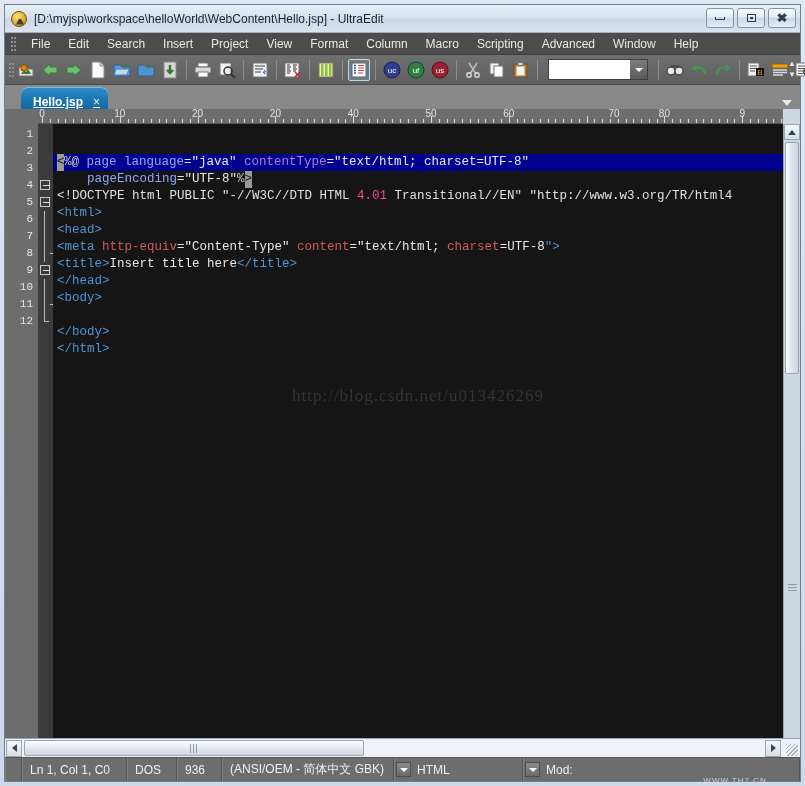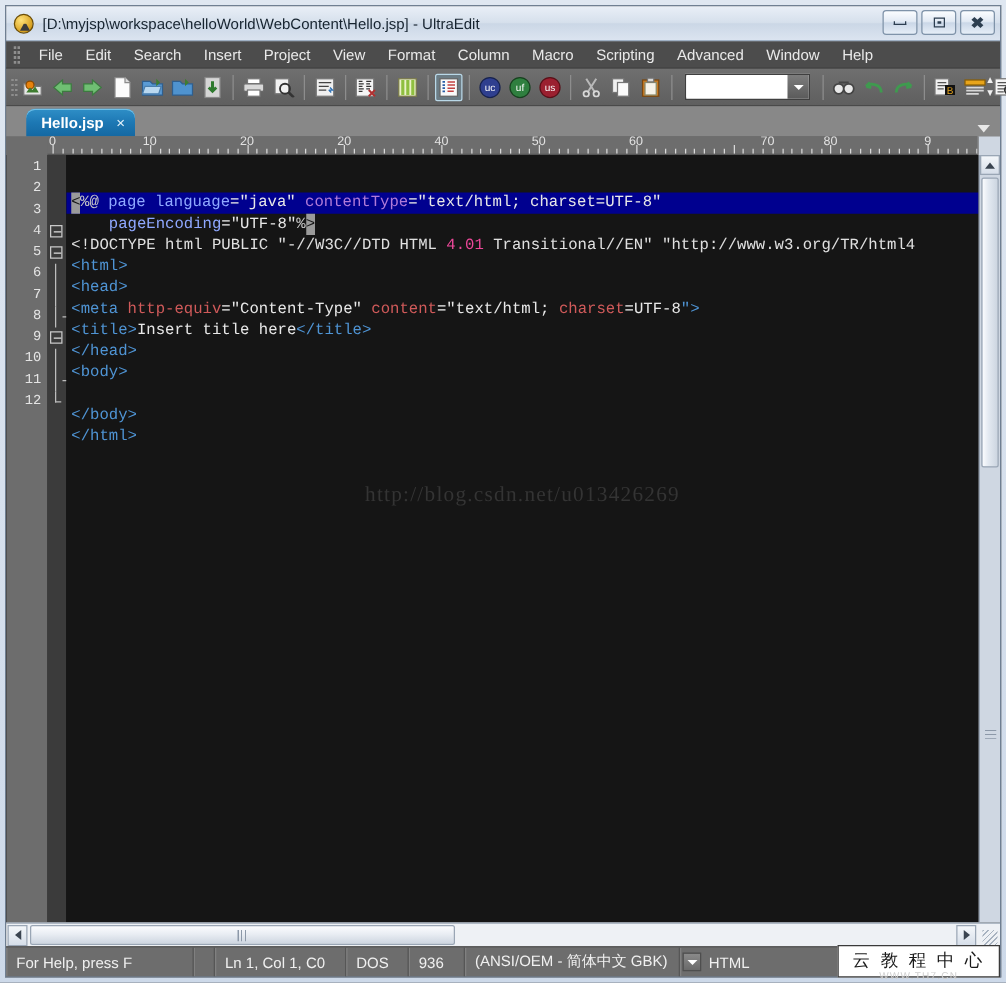--- a/index.html
+++ b/index.html
@@ -143,24 +143,25 @@
     background: #888888;
     display: flex; align-items: flex-end;
     padding-left: 16px;
     flex: none;
     position: relative;
   }
   .tab {
     height: 22px;
     background: linear-gradient(180deg,#2f8fc7 0%,#1d78b4 50%,#1468a2 100%);
     border-radius: 7px 7px 0 0;
-    display: flex; align-items: center;
+    display: flex; align-items: flex-end;
     padding: 0 8px 0 12px;
     color: #fff; font-size: 12px; font-weight: bold;
     box-shadow: inset 0 1px 0 #6fc0e8;
+    text-decoration: underline;
   }
   .tab .tab-close {
     margin-left: 10px; font-size: 12px; font-weight: normal; color:#e6f3fb;
   }
   .tab-arrow {
     position:absolute; right:8px; bottom:3px;
     width:0;height:0;border-left:5px solid transparent;border-right:5px solid transparent;
     border-top:6px solid #e8e8e8;
   }
 
@@ -761,38 +762,34 @@
       <div class="hs-thumb">
         <span class="hs-grip"></span>
       </div>
       <div class="hs-btn" style="position:absolute;right:18px;">
           <i class="tri-rt"></i>
         </div>
       <div class="hs-sizer"></div>
     </div>
 
     <div class="statusbar">
-      <div class="sb" style="width:150px;">For Help, press F</div>
       <div class="sb" style="width:12px;"></div>
       <div class="sb" style="width:105px;">Ln 1, Col 1, C0</div>
       <div class="sb" style="width:50px;">DOS</div>
       <div class="sb" style="width:45px;">936</div>
       <div class="sb" style="width:172px;">(ANSI/OEM - 简体中文 GBK)</div>
       <div class="sb dropdown" style="width:129px;">
         <span class="sb-arrow">
             <i></i>
           </span>
         <span>HTML</span>
       </div>
       <div class="sb dropdown" style="flex:1;">
         <span class="sb-arrow">
             <i></i>
           </span>
         <span>Mod:</span>
       </div>
-      <div class="logo-overlay">
-        <span>云 教 程 中 心</span>
-      </div>
       <div class="logo-sub">WWW.TH7.CN</div>
     </div>
 
   </div>
 </div>
 
 </body></html>

